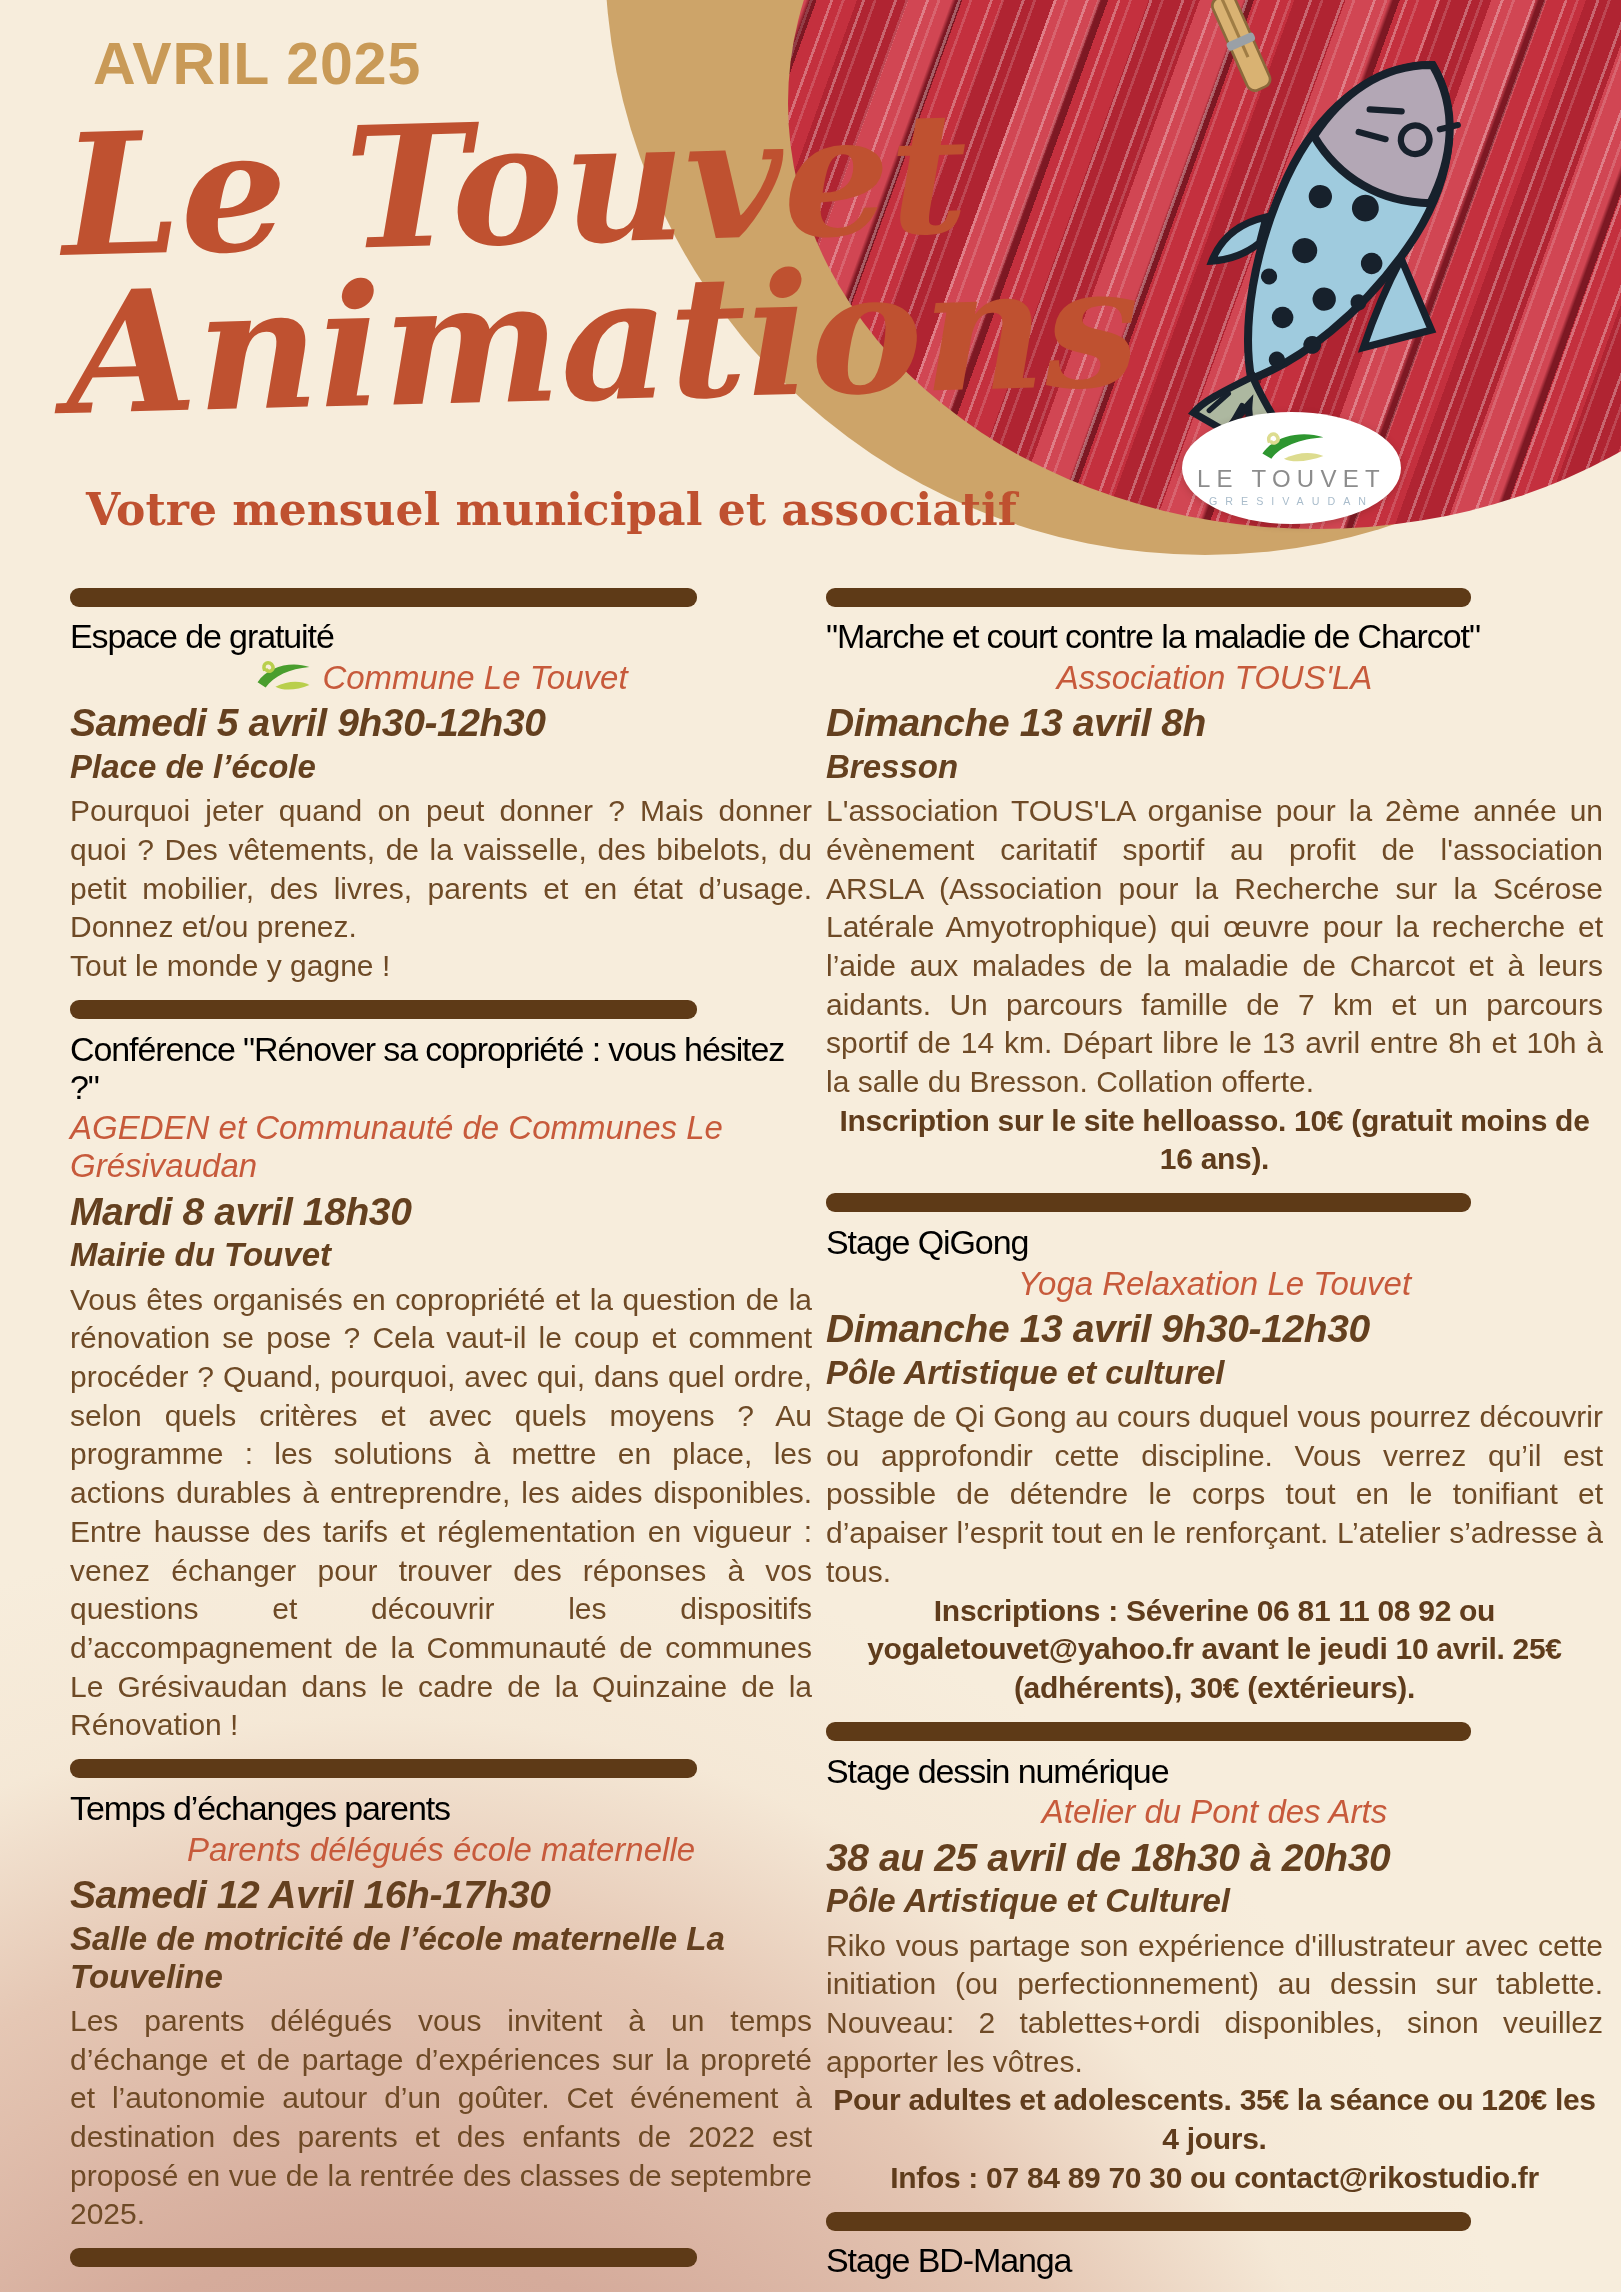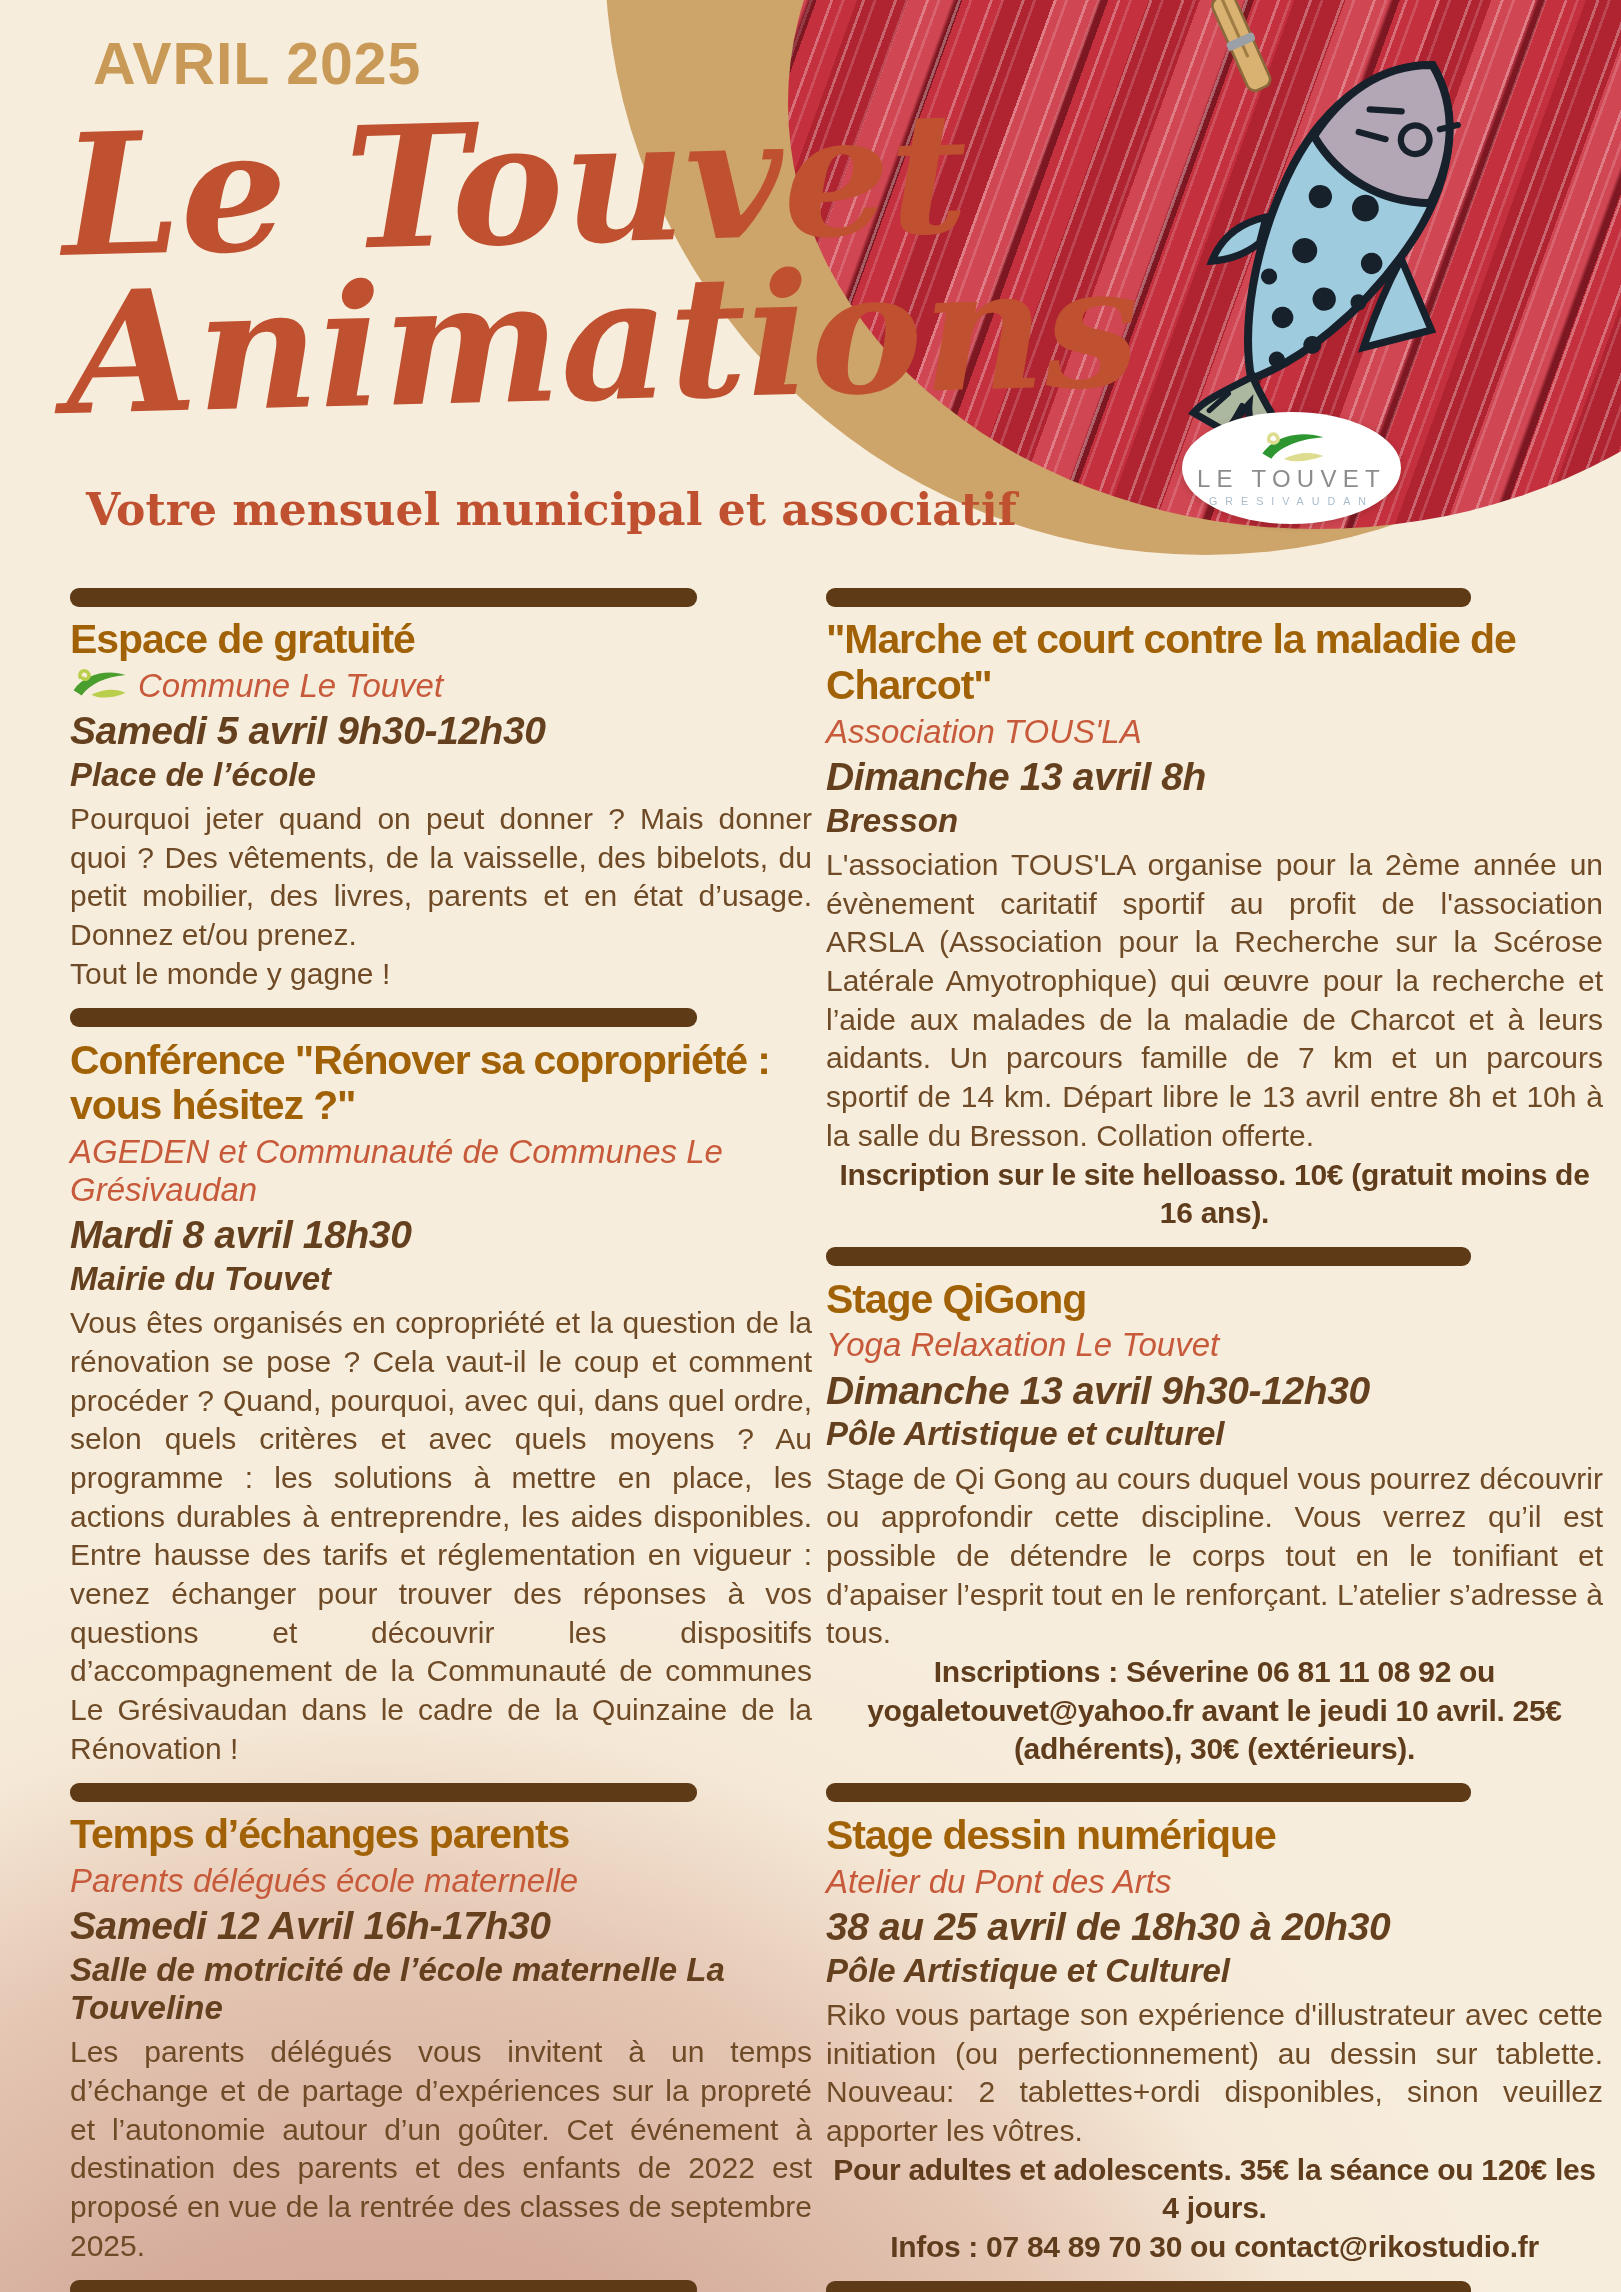--- a/index.html
+++ b/index.html
@@ -41,23 +41,23 @@
 
   
   .col{position:absolute;top:584px;z-index:2;}
   #col-left{left:70px;width:742px;}
   #col-right{left:826px;width:777px;}
 
   .event{margin-bottom:14.3px;}
   .bar{height:19px;border-radius:9px;background:#5E3A17;margin:3.6px 0 10.7px;}
   #col-left .bar{width:627px;}
   #col-right .bar{width:645px;}
-  .section-title{margin:0 0 3.6px;font-size:41px;font-weight:bold;color:#a16207;
+  .section-title{margin:0 0 3.6px;font-size:34px;font-weight:normal;color:#000000;
                  letter-spacing:-1.1px;line-height:1.12;}
-  .org-line{display:flex;align-items:center;gap:9px;margin:1.8px 0 4.5px;}
+  .org-line{display:flex;align-items:center;gap:9px;margin:1.8px 0 4.5px;justify-content:center;}
   .org-text{font-style:italic;font-size:33px;color:#C75A3B;line-height:1.15;}
   .swoosh-icon{flex:0 0 auto;display:inline-block;}
   .date{font-size:39px;font-weight:bold;font-style:italic;color:#64401F;margin:3.6px 0 1.8px;
         letter-spacing:-0.4px;line-height:1.15;}
   .loc{font-size:33px;font-weight:bold;font-style:italic;color:#64401F;margin:0 0 6.3px;line-height:1.15;}
   .body p{margin:0;font-size:30px;line-height:1.29;color:#6E4A26;text-align:justify;}
   .body p.strong{font-weight:bold;color:#5F3C1C;text-align:center;letter-spacing:-0.3px;}
 </style>
 </head>
 <body>

